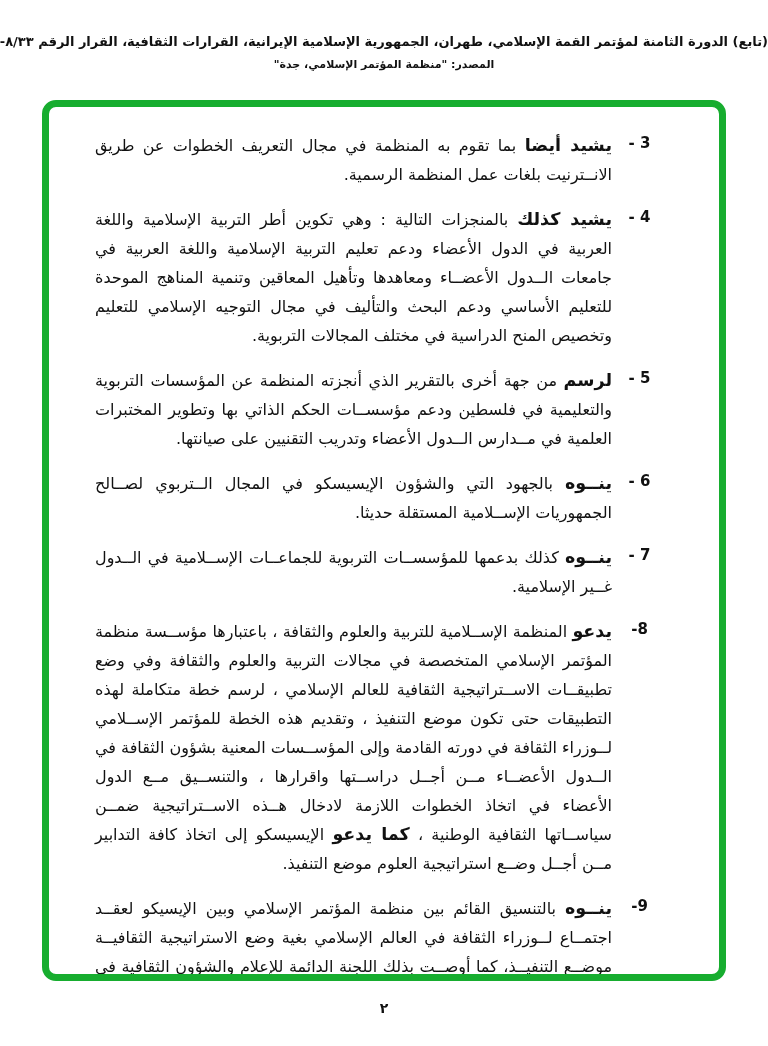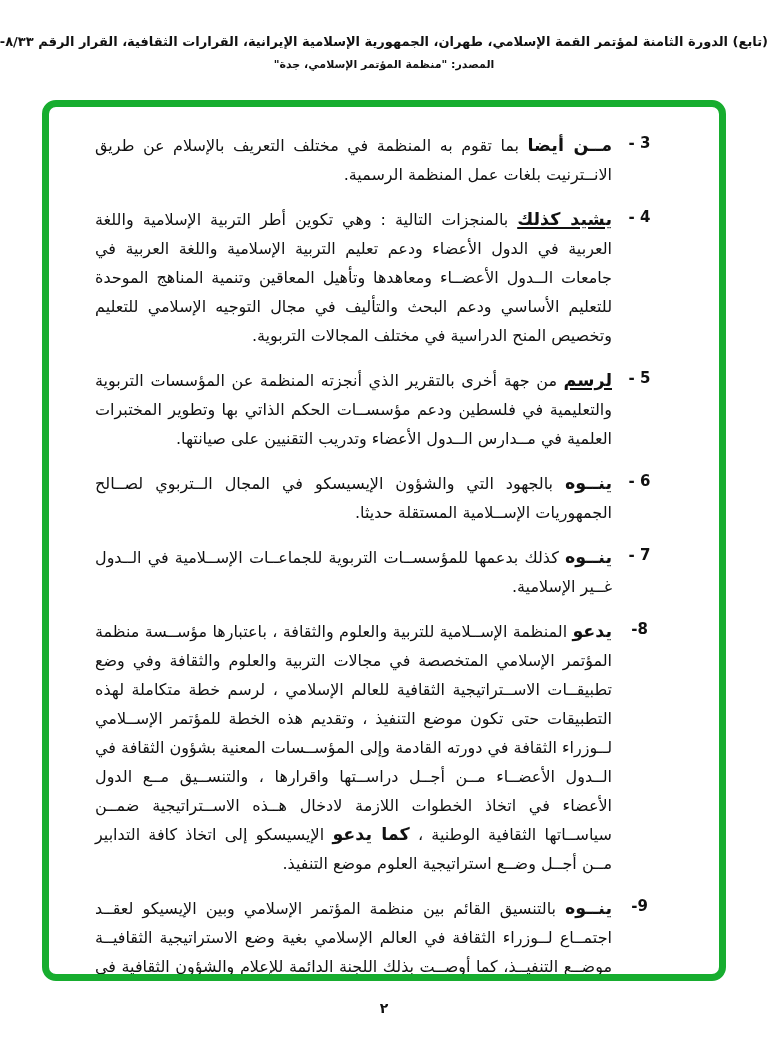--- a/index.html
+++ b/index.html
@@ -66,21 +66,20 @@
     font-size: 16px;
     line-height: 29px;
     text-align: justify;
     direction: rtl;
   }
   .lead {
     font-weight: bold;
     font-size: 17.5px;
   }
   .lead.u {
-    text-decoration: underline;
     text-decoration-thickness: 1.5px;
     text-underline-offset: 2px;
   }
   .page-number {
     position: absolute;
     bottom: 30px;
     left: 0;
     right: 0;
     text-align: center;
     font-size: 14px;
@@ -92,21 +91,21 @@
 
 <div class="header">
   <div class="header-line1">(تابع) الدورة الثامنة لمؤتمر القمة الإسلامي، طهران، الجمهورية الإسلامية الإيرانية، القرارات الثقافية، القرار الرقم ٨/٣٣-ث (ق.إ)</div>
   <div class="header-line2">المصدر: "منظمة المؤتمر الإسلامي، جدة"</div>
 </div>
 
 <div class="green-box" style="border-color: rgb(23, 173, 47);">
   <div id="items">
       <div class="item">
         <div class="marker">- 3</div>
-        <div class="text"><span class="lead">مــن أيضا</span><span class=""> بما تقوم به المنظمة في مختلف التعريف بالإسلام عن طريق الانــترنيت بلغات عمل المنظمة الرسمية.</span></div>
+        <div class="text"><span class="lead">يشيد أيضا</span><span class=""> بما تقوم به المنظمة في مجال التعريف الخطوات عن طريق الانــترنيت بلغات عمل المنظمة الرسمية.</span></div>
       </div>
       <div class="item">
         <div class="marker">- 4</div>
         <div class="text"><span class="lead u">يشيد كذلك</span><span class=""> بالمنجزات التالية : وهي تكوين أطر التربية الإسلامية واللغة العربية في الدول الأعضاء ودعم تعليم التربية الإسلامية واللغة العربية في جامعات الــدول الأعضــاء ومعاهدها وتأهيل المعاقين وتنمية المناهج الموحدة للتعليم الأساسي ودعم البحث والتأليف في مجال التوجيه الإسلامي للتعليم وتخصيص المنح الدراسية في مختلف المجالات التربوية.</span></div>
       </div>
       <div class="item">
         <div class="marker">- 5</div>
         <div class="text"><span class="lead u">لرسم</span><span class=""> من جهة أخرى بالتقرير الذي أنجزته المنظمة عن المؤسسات التربوية والتعليمية في فلسطين ودعم مؤسســات الحكم الذاتي بها وتطوير المختبرات العلمية في مــدارس الــدول الأعضاء وتدريب التقنيين على صيانتها.</span></div>
       </div>
       <div class="item">

